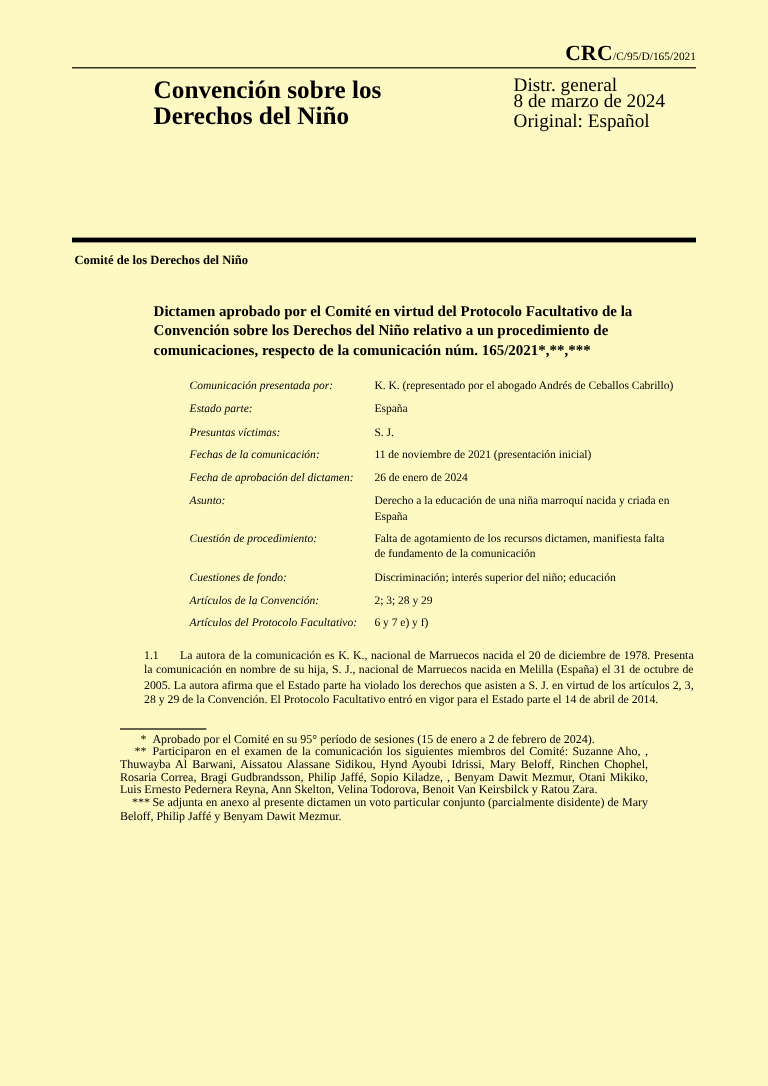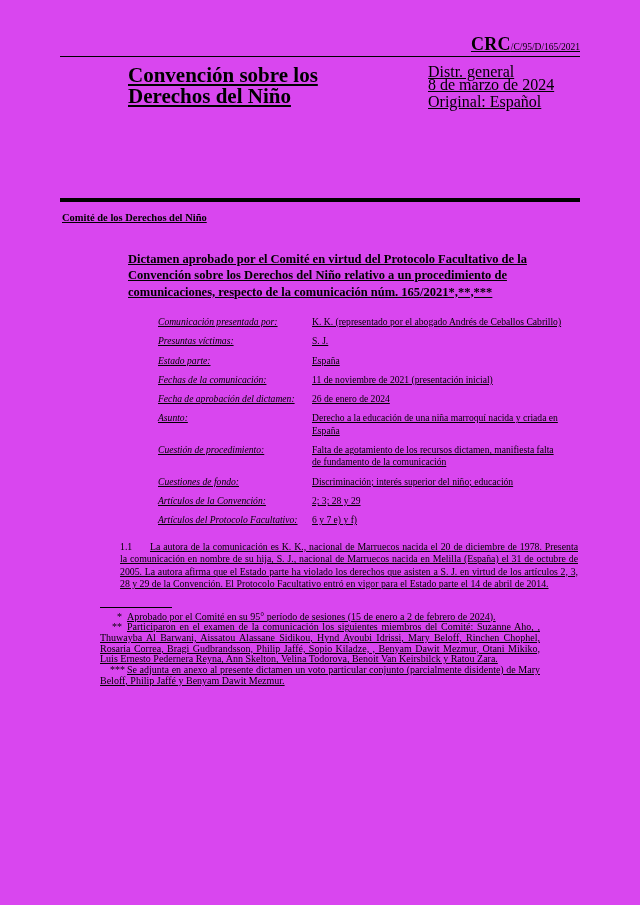--- a/index.html
+++ b/index.html
@@ -1,19 +1,19 @@
 <!DOCTYPE html>
 <html><head>
 <meta charset="utf-8">
 <style>
   html,body { margin:0; padding:0; background:#e8e8e8; }
   .page {
-    width:640px; height:905px; margin:0 auto; background:#d946ef;
+    width:640px; height:905px; margin:0 auto; background:#fef9c3;
     font-family:"Liberation Serif", serif; color:#000;
-    position:relative; box-sizing:border-box; overflow:hidden;text-decoration:underline;
+    position:relative; box-sizing:border-box; overflow:hidden;
   }
   
   .symbol-row { padding-top:34px; margin:0 60px; text-align:right; white-space:nowrap; }
   .crc-big { font-size:18px; font-weight:bold; letter-spacing:0.3px; }
   .symbol-small { font-size:9.5px; }
   .thin-rule { border:none; border-top:1.2px solid #000; margin:1px 60px 0 60px; }
 
   
   .header-cols { display:flex; margin:8px 60px 0 128px; }
   .org-title { width:225px; font-size:21px; font-weight:bold; line-height:21px; }
@@ -67,26 +67,26 @@
   <div class="committee">Comité de los Derechos del Niño</div>
 
   <div class="main-title">Dictamen aprobado por el Comité en virtud del Protocolo Facultativo de la Convención sobre los Derechos del Niño relativo a un procedimiento de comunicaciones, respecto de la comunicación núm. 165/2021*,**,***</div>
 
   <div class="info-table">
     <div class="info-row">
       <div class="info-label">Comunicación presentada por:</div>
       <div class="info-value">K. K. (representado por el abogado Andrés de Ceballos Cabrillo)</div>
     </div>
     <div class="info-row">
+      <div class="info-label">Estado parte:</div>
+      <div class="info-value">España</div>
+    </div>
+    <div class="info-row">
       <div class="info-label">Presuntas víctimas:</div>
       <div class="info-value">S. J.</div>
-    </div>
-    <div class="info-row">
-      <div class="info-label">Estado parte:</div>
-      <div class="info-value">España</div>
     </div>
     <div class="info-row">
       <div class="info-label">Fechas de la comunicación:</div>
       <div class="info-value">11 de noviembre de 2021 (presentación inicial)</div>
     </div>
     <div class="info-row align-bottom">
       <div class="info-label">Fecha de aprobación del dictamen:</div>
       <div class="info-value">26 de enero de 2024</div>
     </div>
     <div class="info-row">

